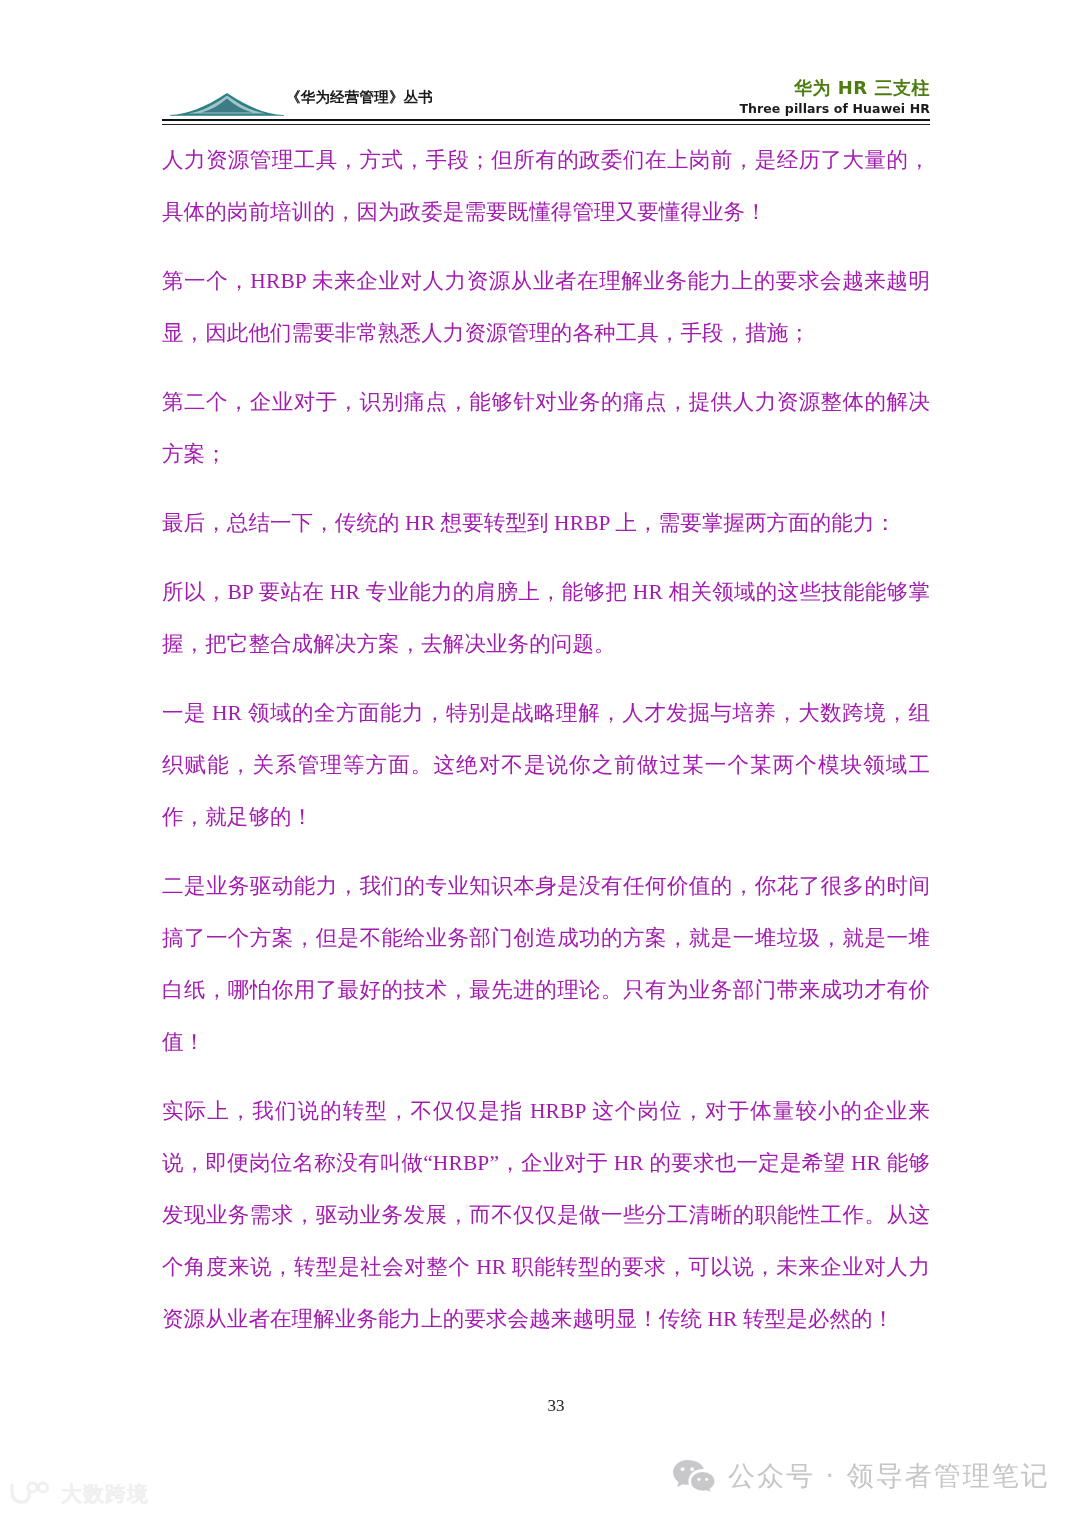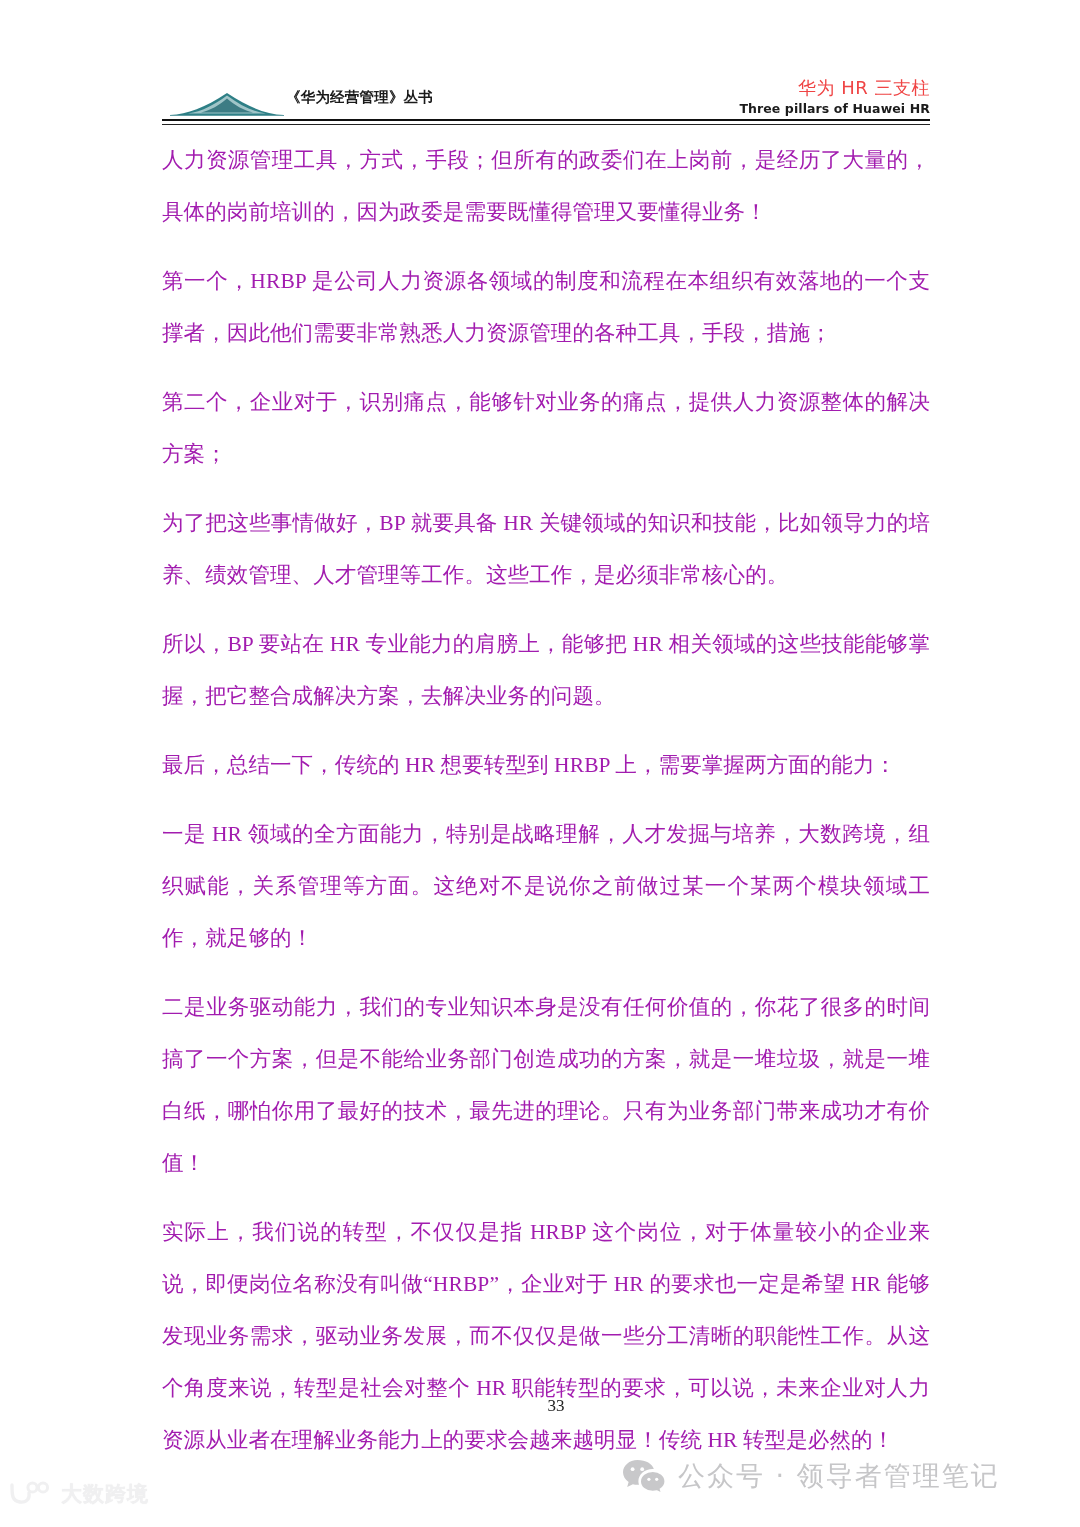--- a/index.html
+++ b/index.html
@@ -58,22 +58,22 @@
   }
   .brand-right {
     display: flex;
     flex-direction: column;
     align-items: flex-end;
     padding-bottom: 1px;
   }
   .brand-right-title {
     font-family: "DejaVu Sans", "Liberation Sans", sans-serif;
     font-size: 18px;
-    font-weight: normal;
-    color: #ef4444;
+    font-weight: bold;
+    color: #4d7c0f;
     letter-spacing: 0.5px;
     line-height: 1.15;
     white-space: nowrap;
   }
   .brand-right-sub {
     font-family: "DejaVu Sans", "Liberation Sans", sans-serif;
     font-size: 12.5px;
     font-weight: bold;
     color: #1c1c1c;
     letter-spacing: 0.1px;
@@ -126,21 +126,21 @@
     width: 1080px;
     text-align: center;
     font-family: "Liberation Serif", "DejaVu Serif", serif;
     font-size: 17px;
     color: #222;
   }
 
   
   .wm-right {
     position: absolute;
-    left: 622px;
+    left: 672px;
     top: 1458px;
     display: flex;
     align-items: flex-end;
     gap: 12px;
   }
   .wm-right-text {
     font-family: "DejaVu Sans", "Liberation Sans", sans-serif;
     font-size: 27px;
     color: #c6c6c8;
     letter-spacing: 2px;
@@ -189,25 +189,24 @@
         <div class="brand-right-sub">Three pillars of Huawei HR</div>
       </div>
 
     </div>
   </div>
   <div class="header-rule-thick"></div>
   <div class="header-rule-thin"></div>
 
   <div class="content">
     <p class="para">人力资源管理工具，方式，手段；但所有的政委们在上岗前，是经历了大量的，具体的岗前培训的，因为政委是需要既懂得管理又要懂得业务！</p>
-    <p class="para">第一个，HRBP 是公司人力资源各领域的制度和流程在本组织有效落地的一个支撑者，因此他们需要非常熟悉人力资源管理的各种工具，手段，措施；</p>
+    <p class="para">第一个，HRBP 未来企业对人力资源从业者在理解业务能力上的要求会越来越明显，因此他们需要非常熟悉人力资源管理的各种工具，手段，措施；</p>
     <p class="para">第二个，企业对于，识别痛点，能够针对业务的痛点，提供人力资源整体的解决方案；</p>
-    <p class="para">为了把这些事情做好，BP 就要具备 HR 关键领域的知识和技能，比如领导力的培养、绩效管理、人才管理等工作。这些工作，是必须非常核心的。</p>
+    <p class="para">最后，总结一下，传统的 HR 想要转型到 HRBP 上，需要掌握两方面的能力：</p>
     <p class="para">所以，BP 要站在 HR 专业能力的肩膀上，能够把 HR 相关领域的这些技能能够掌握，把它整合成解决方案，去解决业务的问题。</p>
-    <p class="para">最后，总结一下，传统的 HR 想要转型到 HRBP 上，需要掌握两方面的能力：</p>
     <p class="para">一是 HR 领域的全方面能力，特别是战略理解，人才发掘与培养，大数跨境，组织赋能，关系管理等方面。这绝对不是说你之前做过某一个某两个模块领域工作，就足够的！</p>
     <p class="para">二是业务驱动能力，我们的专业知识本身是没有任何价值的，你花了很多的时间搞了一个方案，但是不能给业务部门创造成功的方案，就是一堆垃圾，就是一堆白纸，哪怕你用了最好的技术，最先进的理论。只有为业务部门带来成功才有价值！</p>
     <p class="para">实际上，我们说的转型，不仅仅是指 HRBP 这个岗位，对于体量较小的企业来说，即便岗位名称没有叫做“HRBP”，企业对于 HR 的要求也一定是希望 HR 能够发现业务需求，驱动业务发展，而不仅仅是做一些分工清晰的职能性工作。从这个角度来说，转型是社会对整个 HR 职能转型的要求，可以说，未来企业对人力资源从业者在理解业务能力上的要求会越来越明显！传统 HR 转型是必然的！</p>
   </div>
 
   <div class="page-number">33</div>
 
   <div class="wm-right">
     <svg width="44" height="36" viewBox="0 0 44 36">
       <path d="M15.5 2 C 7.3 2, 1 7.6, 1 14.3 C 1 18.2, 3.2 21.6, 6.6 23.9 L 5.2 29.1 L 10.9 26.2 C 12.4 26.6, 13.9 26.8, 15.5 26.8 C 16 26.8, 16.5 26.8, 17 26.7 C 16.6 25.6, 16.4 24.4, 16.4 23.2 C 16.4 16.4, 22.8 11, 30.6 11 C 31 11, 31.4 11, 31.8 11.1 C 30.5 5.9, 23.8 2, 15.5 2 Z" fill="#c8c8ca"></path>

